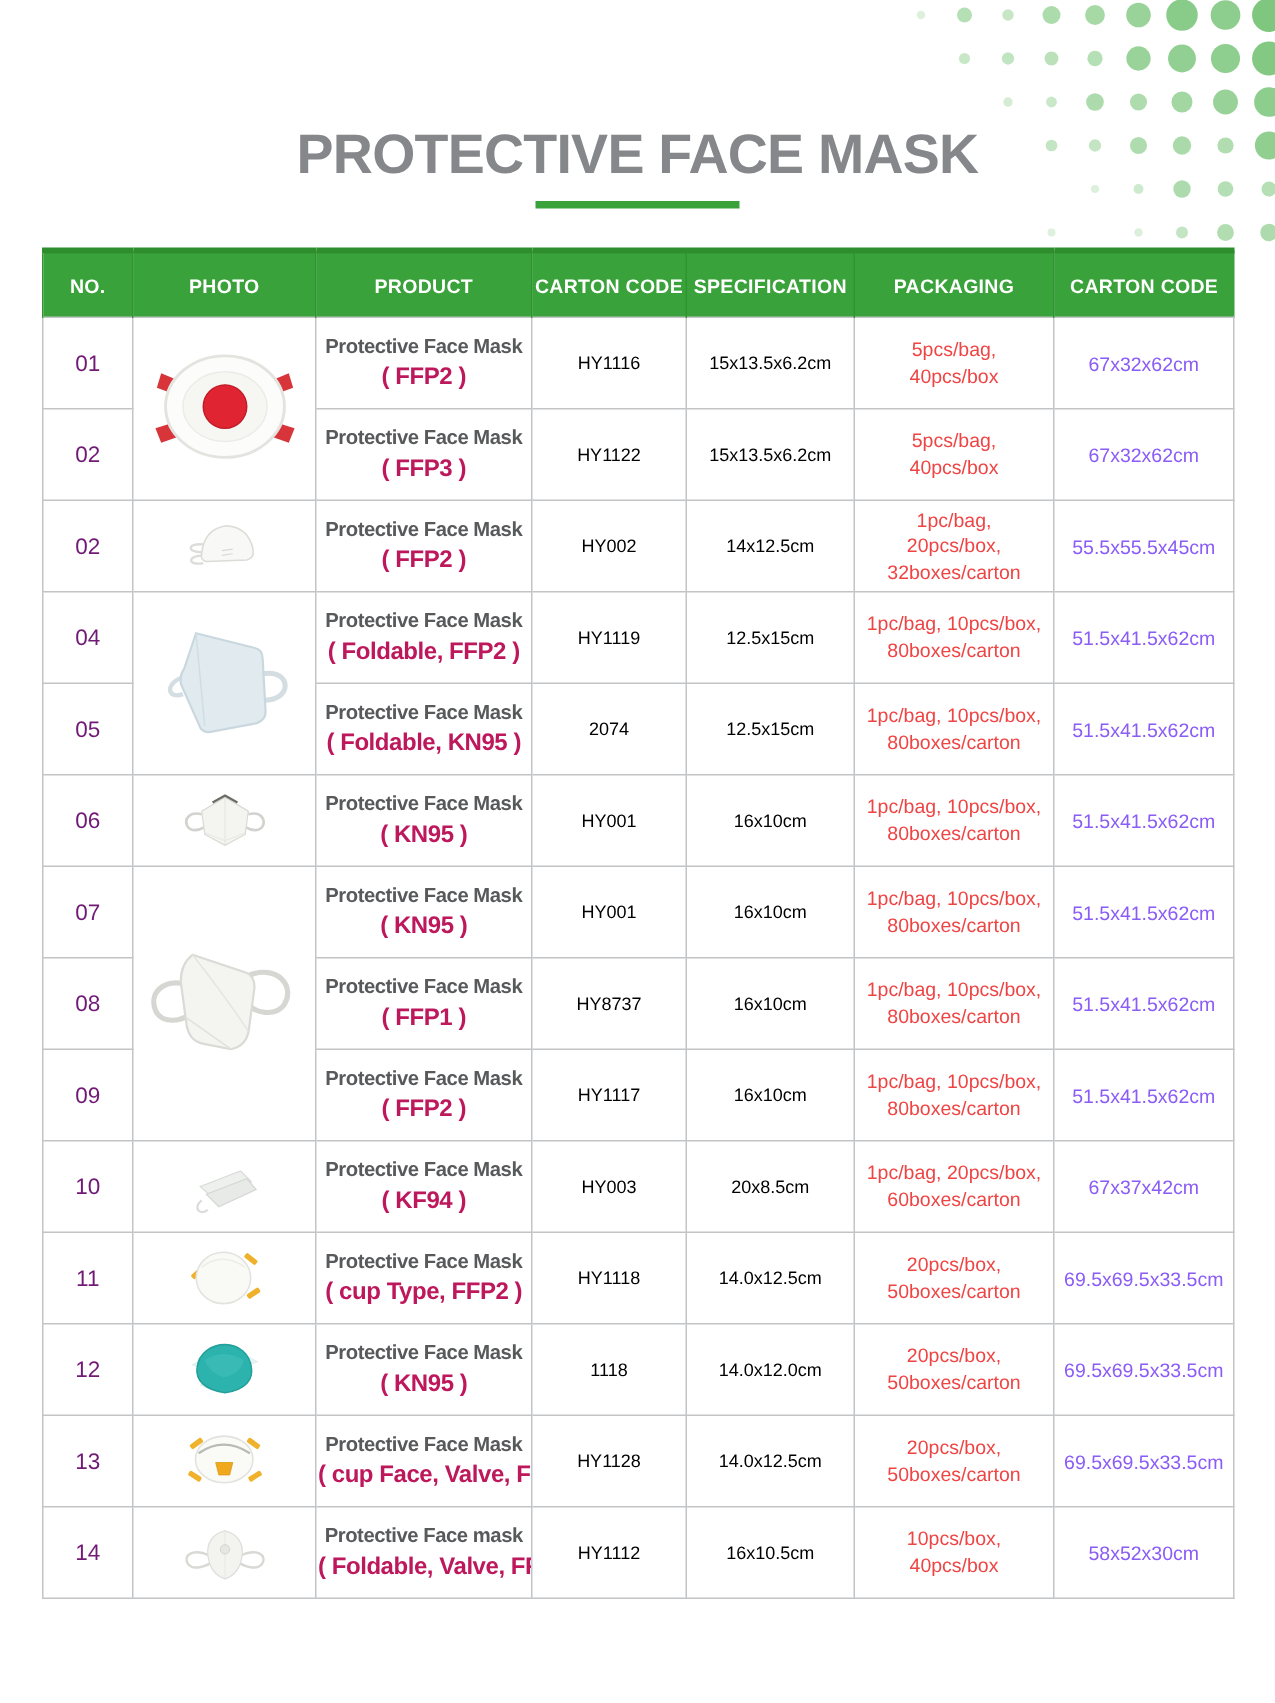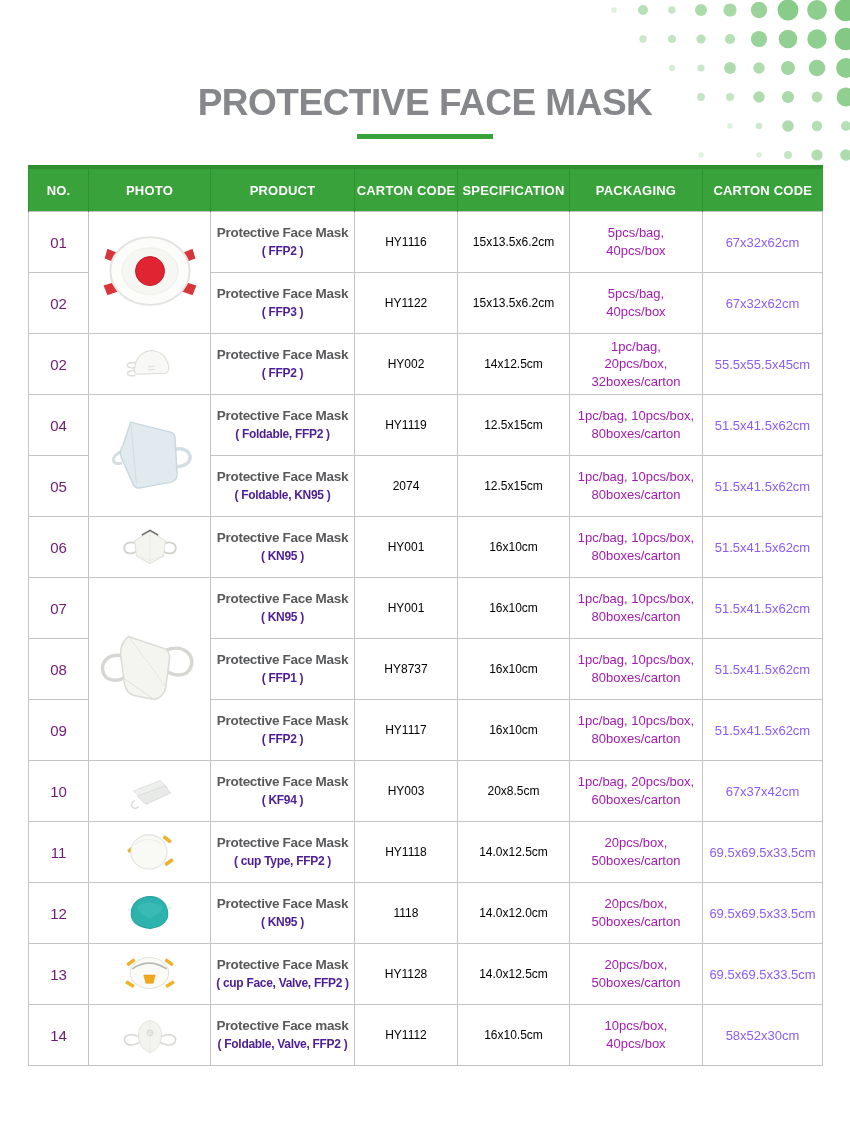--- a/index.html
+++ b/index.html
@@ -22,23 +22,23 @@
   }
   thead th:first-child{border-left:1px solid #2f9430;}
   tbody tr{height:61px;}
   tbody td{
     border:1px solid #c2c4c6;background:#ffffff;text-align:center;vertical-align:middle;
     padding:2px;overflow:hidden;
   }
   td.c-no{color:#701a75;font-size:15px;}
   td.c-product{padding:2px 1px;}
   .p-name{color:#58595b;font-weight:bold;font-size:13.5px;letter-spacing:-0.3px;line-height:1.4;white-space:nowrap;}
-  .p-type{color:#4c1d95;font-weight:bold;font-size:12px;letter-spacing:-0.3px;line-height:1.35;white-space:nowrap;}
+  .p-type{color:#be185d;font-weight:bold;font-size:16px;letter-spacing:-0.3px;line-height:1.35;white-space:nowrap;}
   td.c-code,td.c-spec{color:#000000;font-size:12px;white-space:nowrap;}
-  td.c-pack{color:#a21caf;font-size:13px;white-space:pre-line;line-height:1.35;}
+  td.c-pack{color:#ef4444;font-size:13px;white-space:pre-line;line-height:1.35;}
   td.c-carton{color:#8b5cf6;font-size:13px;white-space:nowrap;}
   td.c-photo{padding:0;}
   .photo-svg{display:block;margin:0 auto;}
 </style>
 </head>
 <body>
 
 <svg id="dots" class="dots-svg" width="850" height="185">
     <circle cx="614" cy="10" r="2.8" fill="#5cb85c" opacity="0.21"></circle>
     <circle cx="643" cy="10" r="5.0" fill="#5cb85c" opacity="0.45"></circle>

